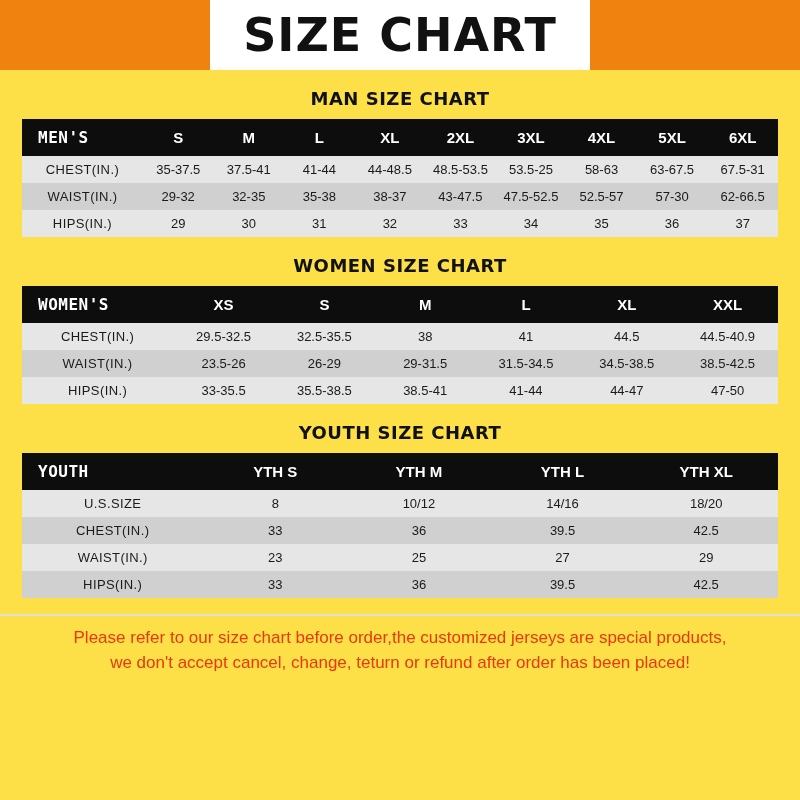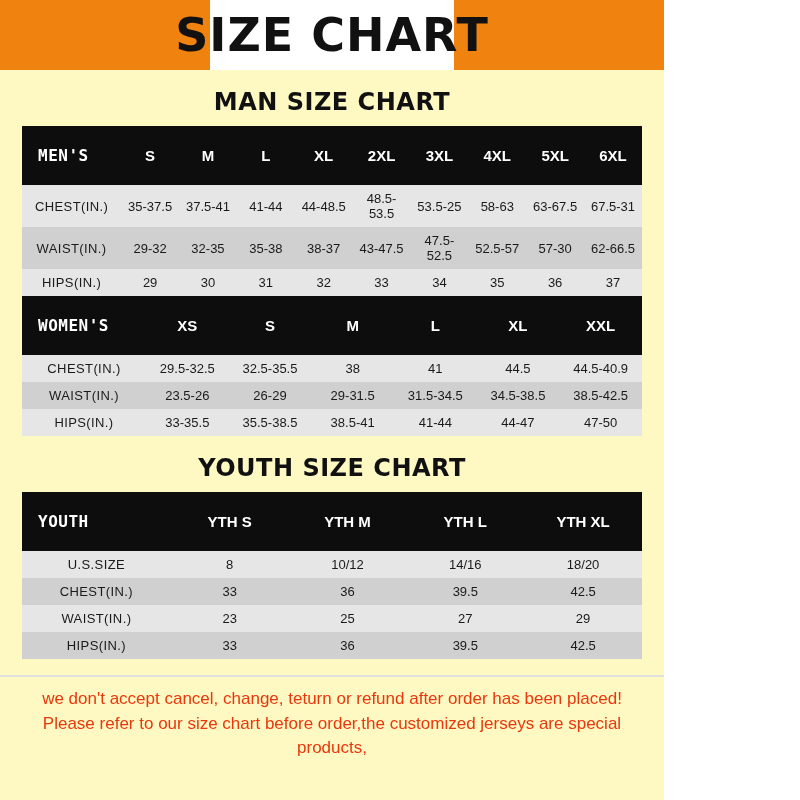--- a/index.html
+++ b/index.html
@@ -8,24 +8,24 @@
   }
   body {
     width: 800px;
     height: 800px;
     background: #ffffff;
     font-family: "Liberation Sans", sans-serif;
     overflow: hidden;
   }
   .page {
     position: relative;
-    width: 664px;
+    width: 800px;
     height: 800px;
     box-sizing: border-box;
-    background: #fef9c3;
+    background: #fde047;
   }
   
   .banner {
     position: relative;
     height: 70px;
     background: #ffffff;
     display: flex;
     align-items: center;
     justify-content: center;
   }
@@ -50,21 +50,21 @@
     line-height: 70px;
   }
 
   .section {
     padding: 0 22px;
   }
   .section-title {
     text-align: center;
     font-family: "DejaVu Sans", sans-serif;
     font-weight: bold;
-    font-size: 24px;
+    font-size: 18px;
     color: #111111;
     letter-spacing: 0.5px;
     margin: 18px 0 10px 0;
   }
   table.size-table {
     width: 100%;
     border-collapse: collapse;
     table-layout: fixed;
   }
   table.size-table th, table.size-table td {
@@ -72,21 +72,21 @@
     font-size: 13px;
     color: #1a1a1a;
     padding: 6px 2px;
     font-family: "Liberation Sans", sans-serif;
   }
   table.size-table thead th {
     background: #0d0d0d;
     color: #ffffff;
     font-size: 15px;
     font-weight: bold;
-    padding: 20px 2px;
+    padding: 9px 2px;
   }
   table.size-table thead th.row-label-head {
     text-align: left;
     padding-left: 16px;
     font-family: "DejaVu Sans Mono", monospace;
     font-size: 16px;
     letter-spacing: 0.5px;
   }
   table.size-table tbody td.row-label {
     font-size: 13px;
@@ -178,20 +178,21 @@
           <td>34</td>
           <td>35</td>
           <td>36</td>
           <td>37</td>
         </tr>
       </tbody>
     </table>
   </div>
 
   <div class="section">
+    <div class="section-title">WOMEN SIZE CHART</div>
     <table class="size-table women-table">
       <colgroup>
           <col class="lbl">
         </colgroup>
       <thead>
         <tr>
           <th class="row-label-head">WOMEN'S</th>
           <th>XS</th>
           <th>S</th>
           <th>M</th>
@@ -274,17 +275,17 @@
           <td>33</td>
           <td>36</td>
           <td>39.5</td>
           <td>42.5</td>
         </tr>
       </tbody>
     </table>
   </div>
 
   <div class="footer-note">
+    <div>Please refer to our size chart before order,the customized jerseys are special products,</div>
     <div>we don't accept cancel, change, teturn or refund after order has been placed!</div>
-    <div>Please refer to our size chart before order,the customized jerseys are special products,</div>
   </div>
 
 </div>
 
 </body></html>

